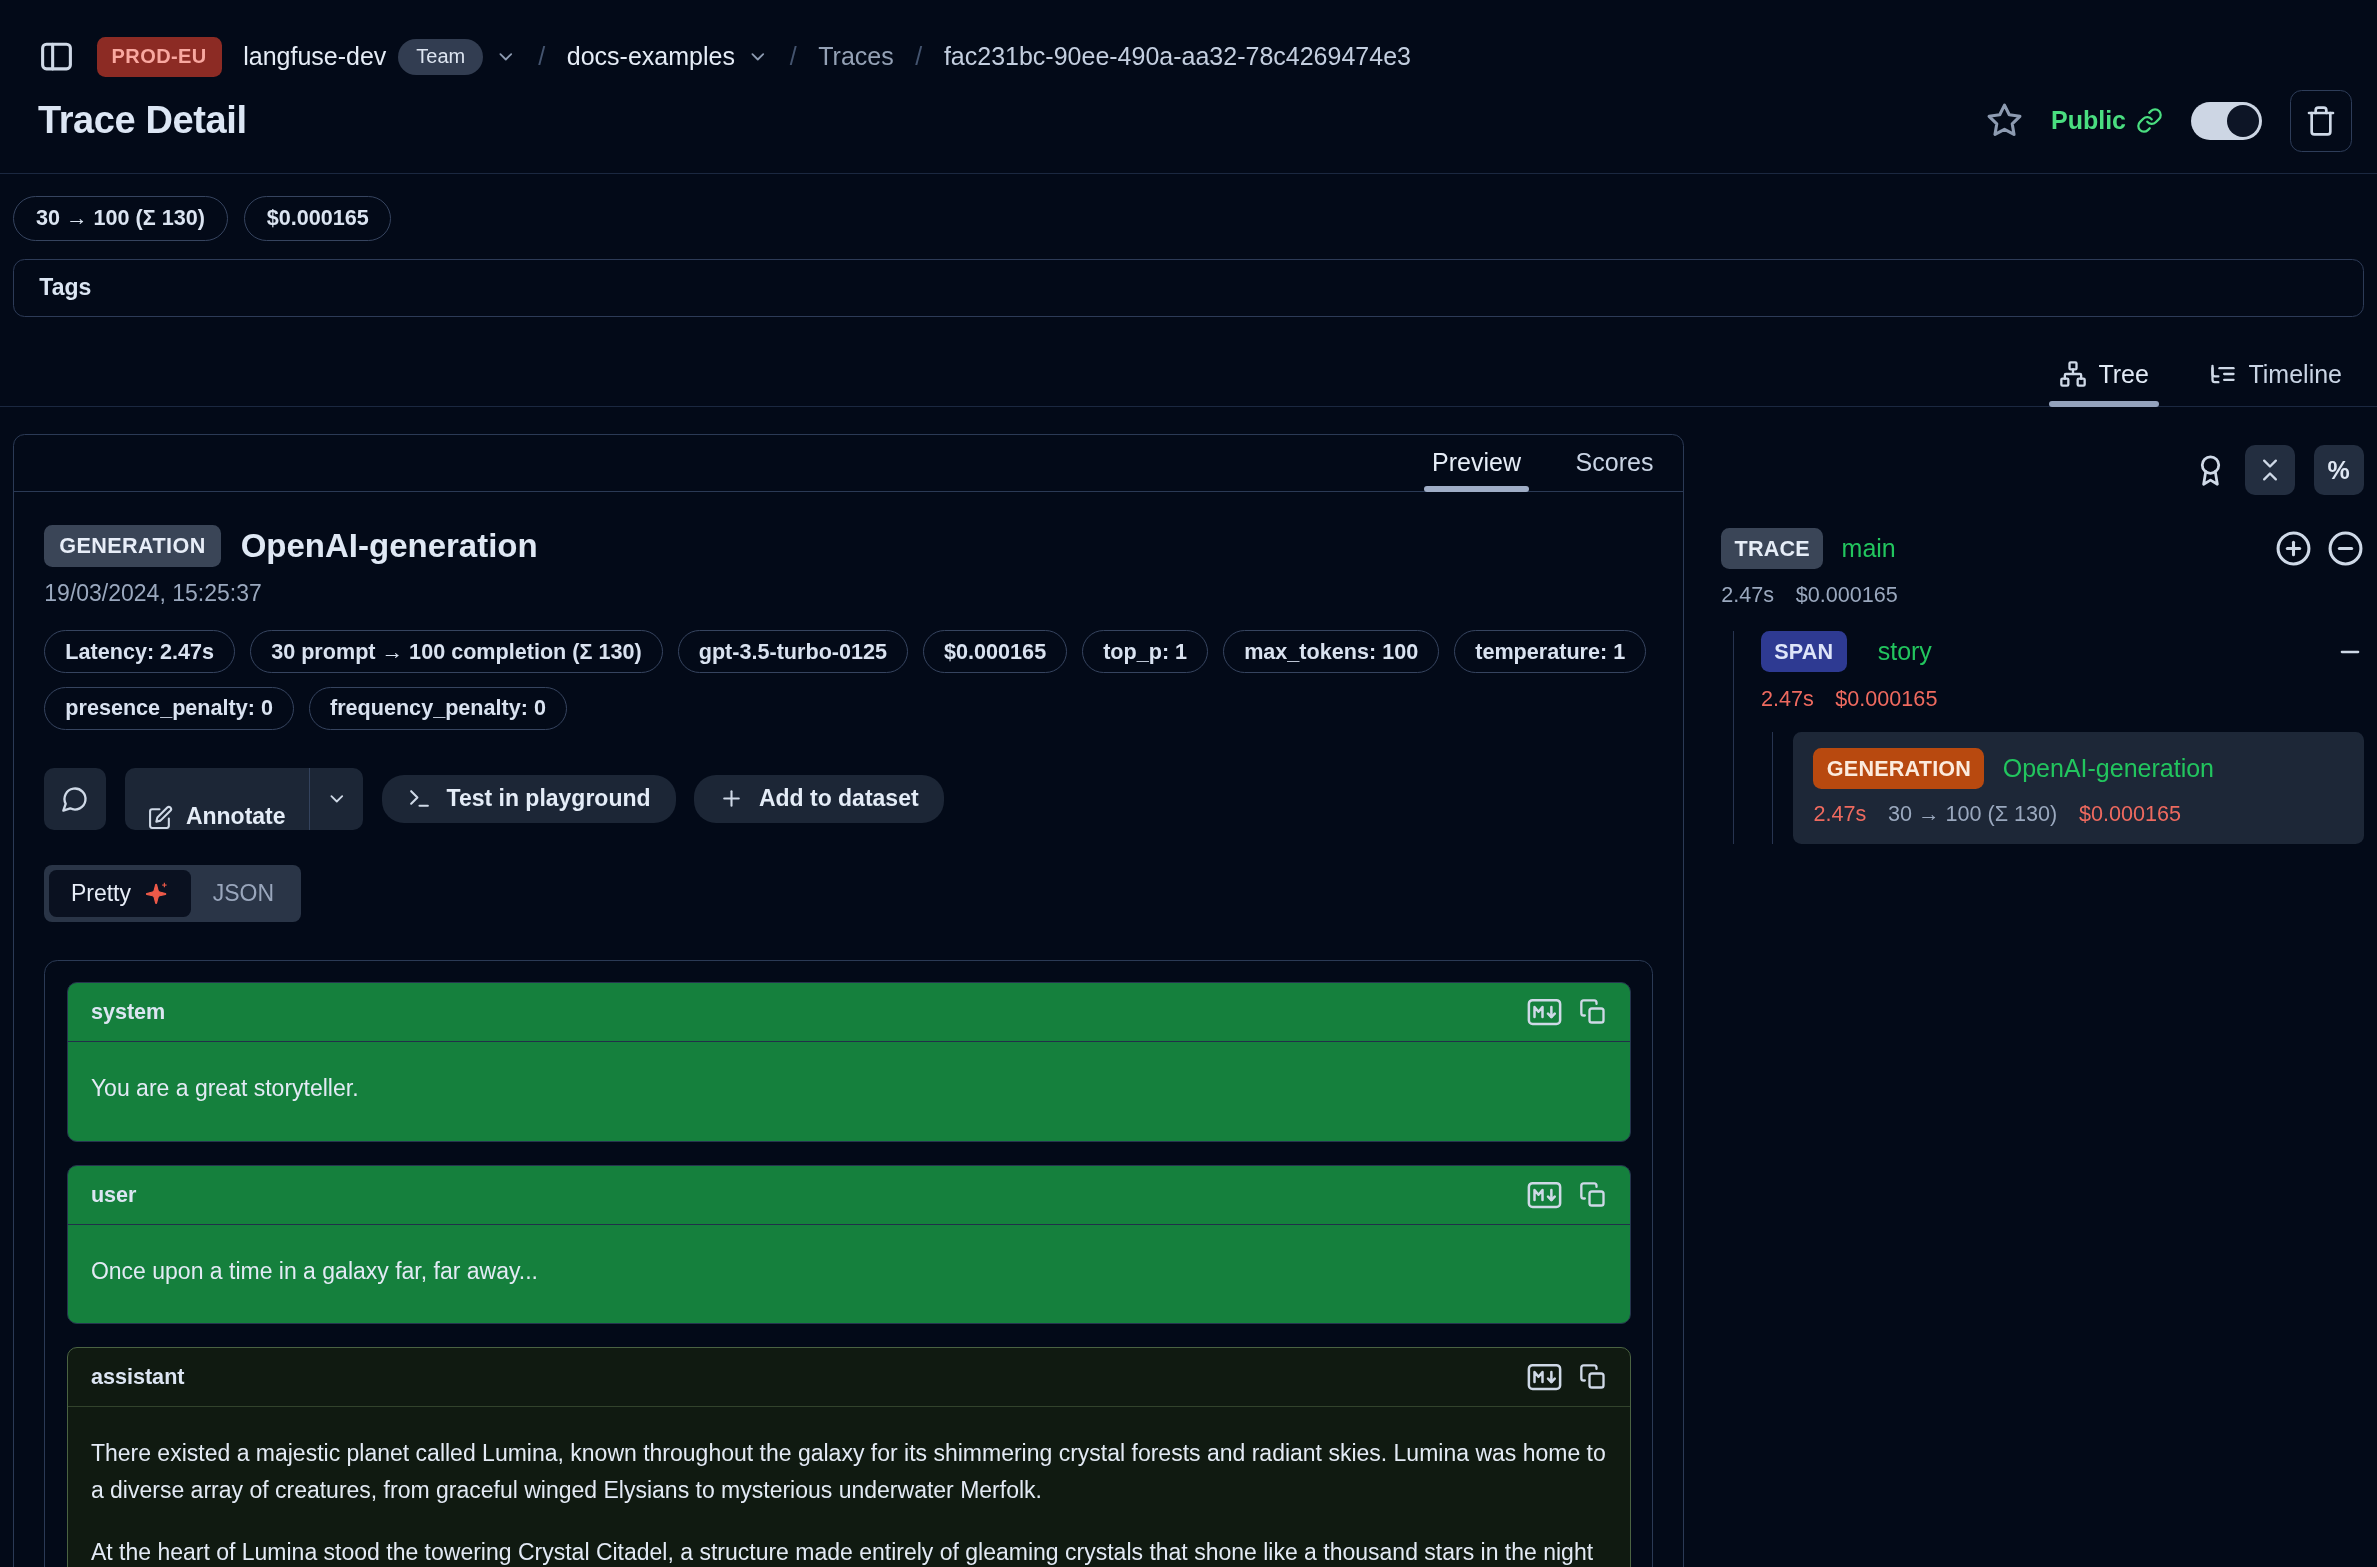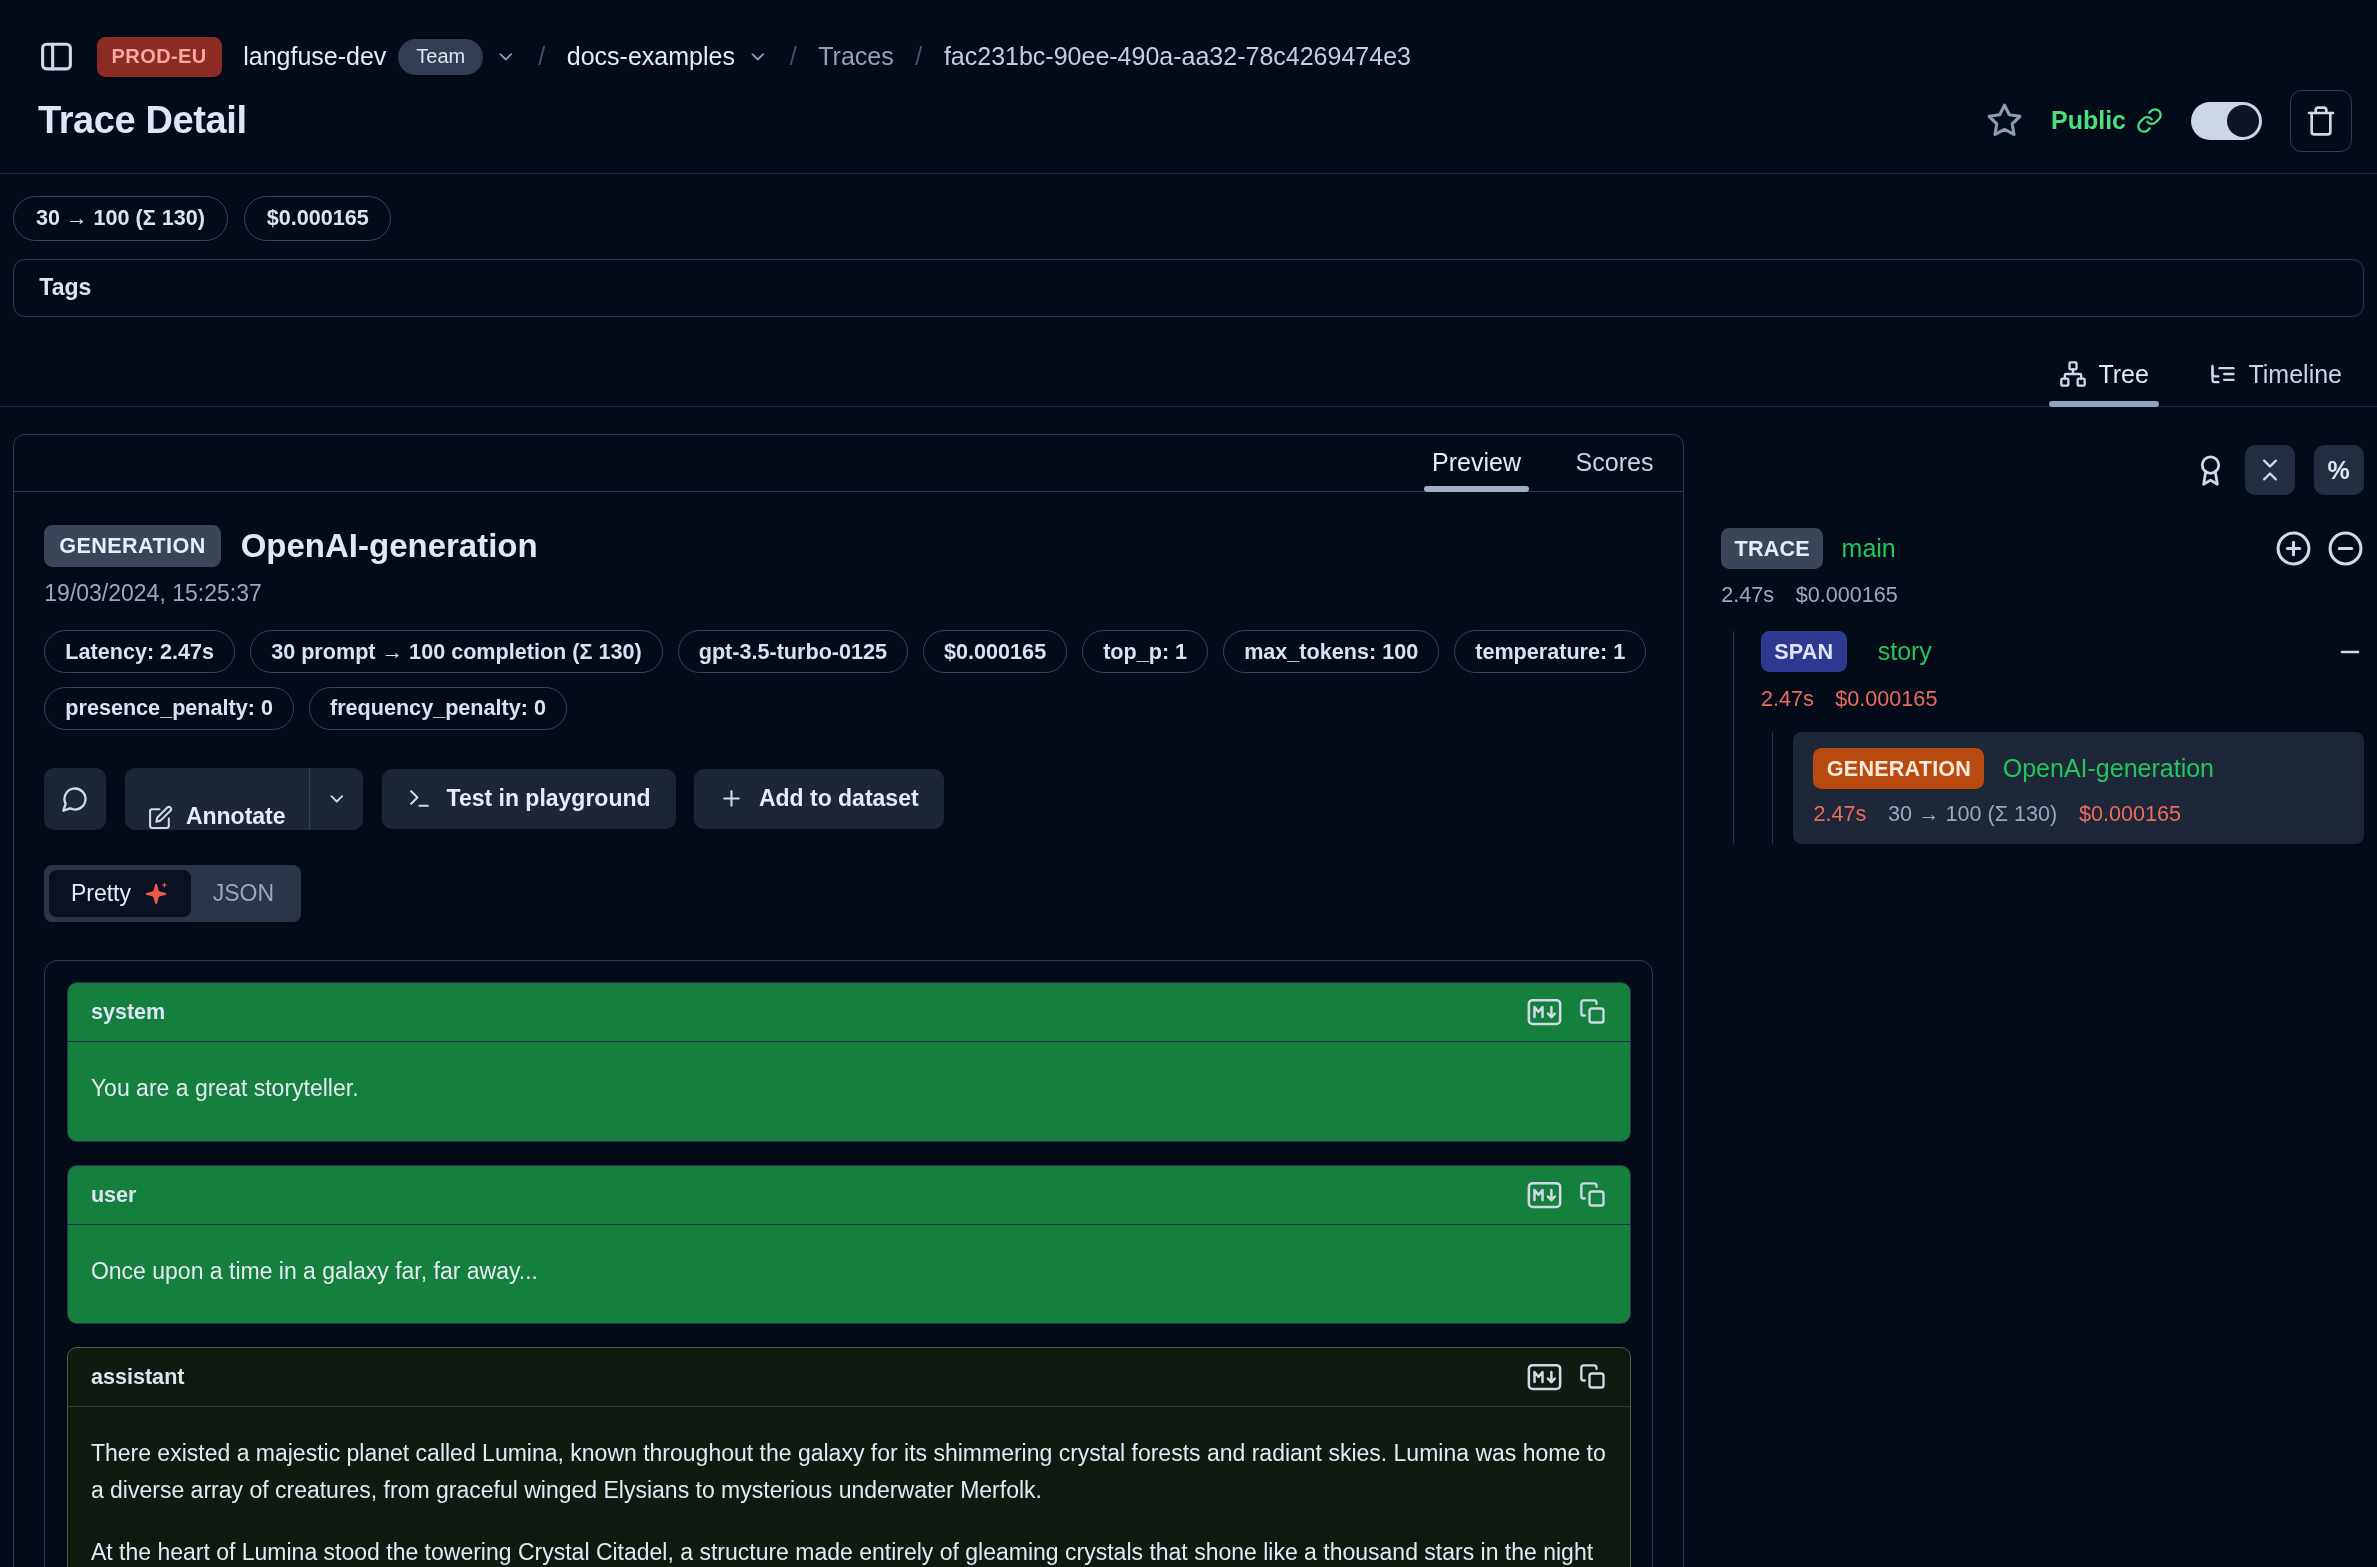--- a/index.html
+++ b/index.html
@@ -71,21 +71,21 @@
 
   .obs-badges { margin-top: 23px; display: flex; flex-wrap: wrap; gap: 13.3px 15px; max-width: 1617px; }
   .obs-badge { border: 1.7px solid #36445f; border-radius: 21.6px; padding: 7.5px 20px; font-size: 21.6px; font-weight: 700; color: #d9e2f0; }
 
   .actions { margin-top: 38px; display: flex; align-items: center; gap: 18.3px; }
   .act-icon-btn { width: 62px; height: 62px; background: #1c2636; border-radius: 10px; display: flex; align-items: center; justify-content: center; border: none; cursor: pointer; }
   .annotate-group { display: flex; height: 62px; background: #1c2636; border-radius: 10px; overflow: hidden; align-items: stretch; }
   .annotate-main { display: flex; align-items: flex-end; gap: 13.3px; padding: 0 23px; font-size: 23px; font-weight: 600; color: #e4ecf7; background: none; border: none; cursor: pointer; }
   .annotate-div { width: 1.7px; background: #33425d; }
   .annotate-caret { width: 53px; display: flex; align-items: center; justify-content: center; background: none; border: none; cursor: pointer; }
-  .act-btn { height: 60px; background: #1c2636; border-radius: 10px; display: flex; align-items: center; gap: 15px; padding: 0 25px; font-size: 23px; font-weight: 600; color: #e4ecf7; border: none; cursor: pointer; }
+  .act-btn { height: 48px; background: #1c2636; border-radius: 22px; display: flex; align-items: center; gap: 15px; padding: 0 25px; font-size: 23px; font-weight: 600; color: #e4ecf7; border: none; cursor: pointer; }
 
   .format-toggle { margin-top: 35px; display: inline-flex; background: #2a3547; border-radius: 8px; padding: 5px; }
   .seg { display: flex; align-items: center; gap: 11.6px; padding: 10px 21.6px; font-size: 23px; font-weight: 500; color: #99a6bc; border-radius: 7.5px; background: none; border: none; cursor: pointer; }
   .seg.active { background: #0a1120; color: #e8eef8; }
 
   .messages { margin: 38px 0 21.6px; border: 1.7px solid #2b3a55; border-radius: 13.3px; padding: 21.6px; display: flex; flex-direction: column; gap: 23px; }
   .msg { border: 1.7px solid #26344e; border-radius: 10px; background: #15803d; }
   .msg-header { display: flex; align-items: center; justify-content: space-between; padding: 15px 23px; border-bottom: 1.7px solid #212f49; }
   .msg-role { font-size: 21.6px; font-weight: 600; color: #dce5f2; }
   .msg-icons { display: flex; align-items: center; gap: 16.6px; }

